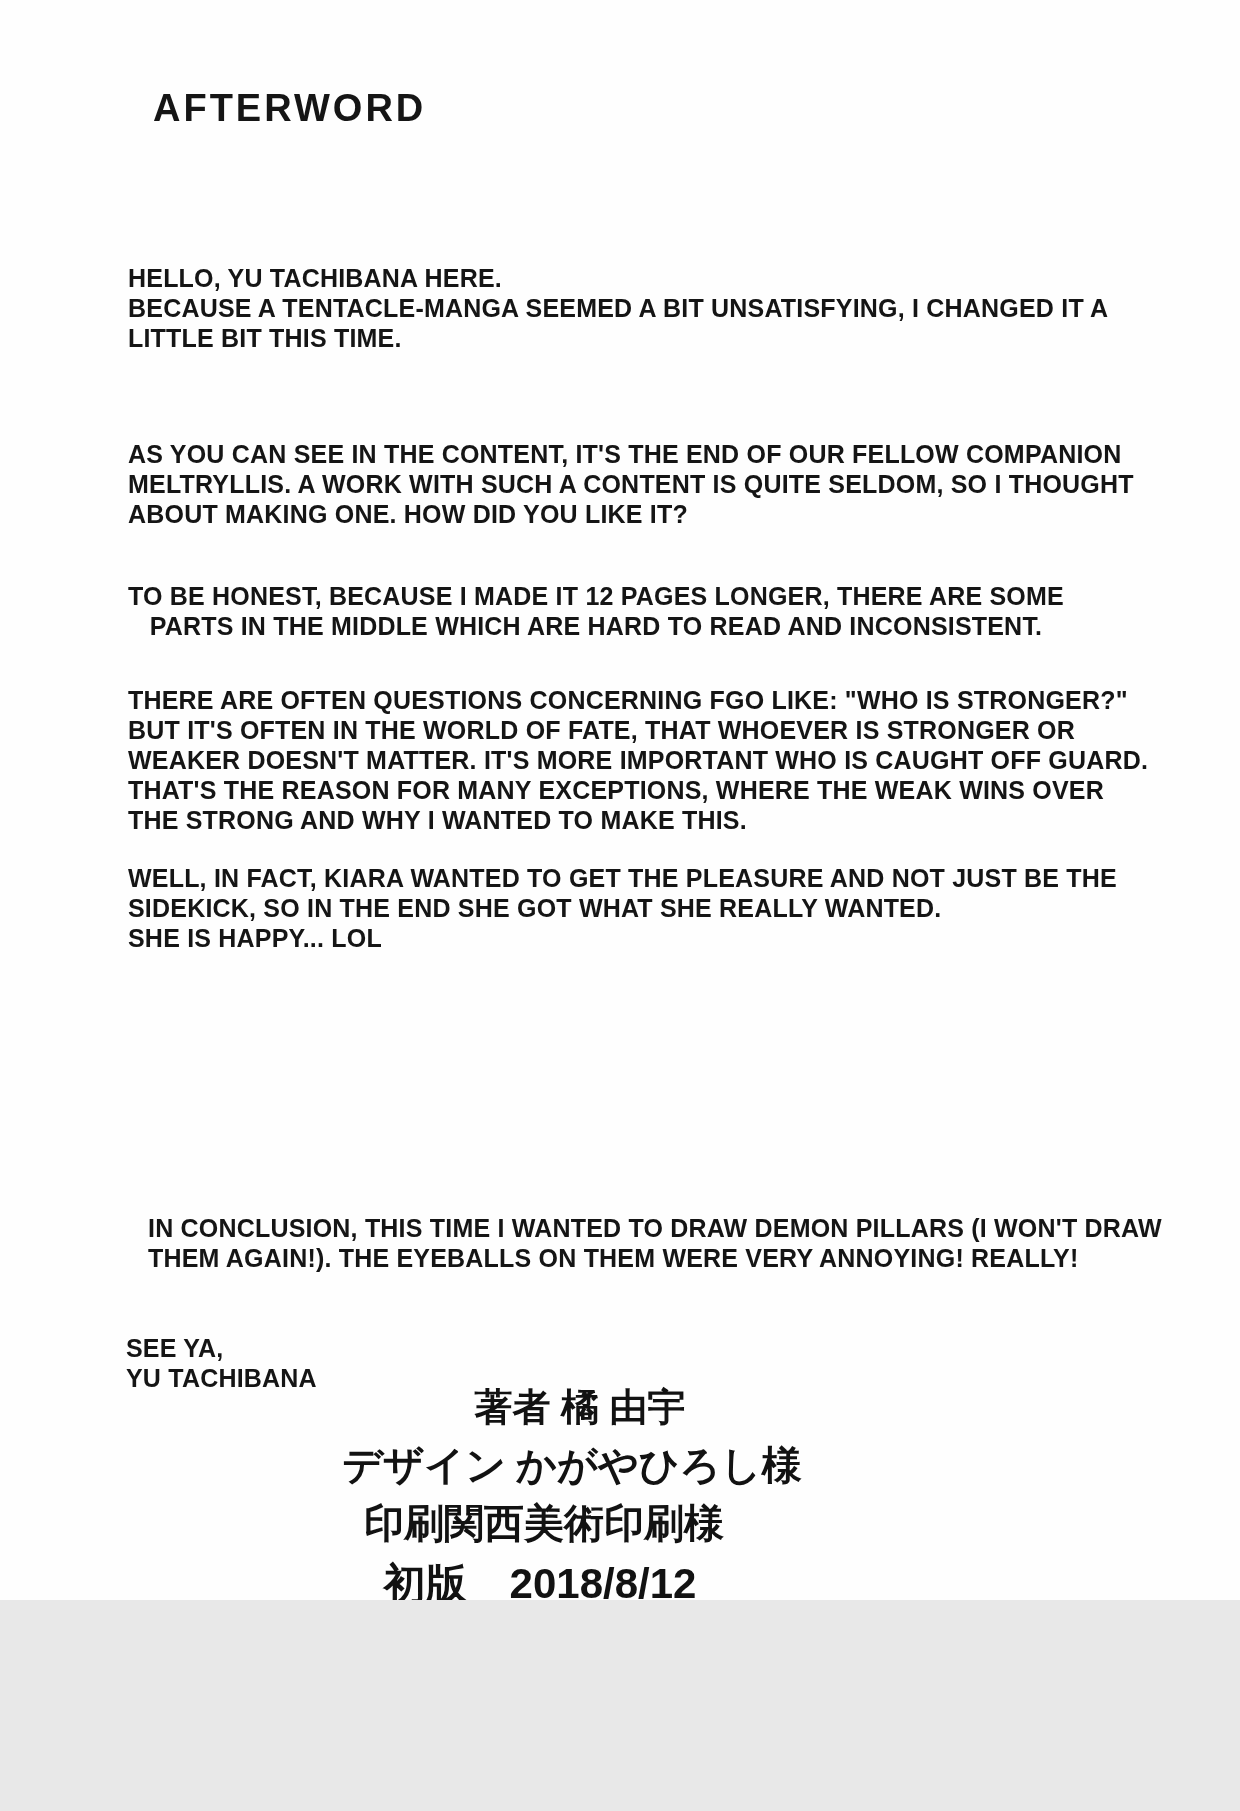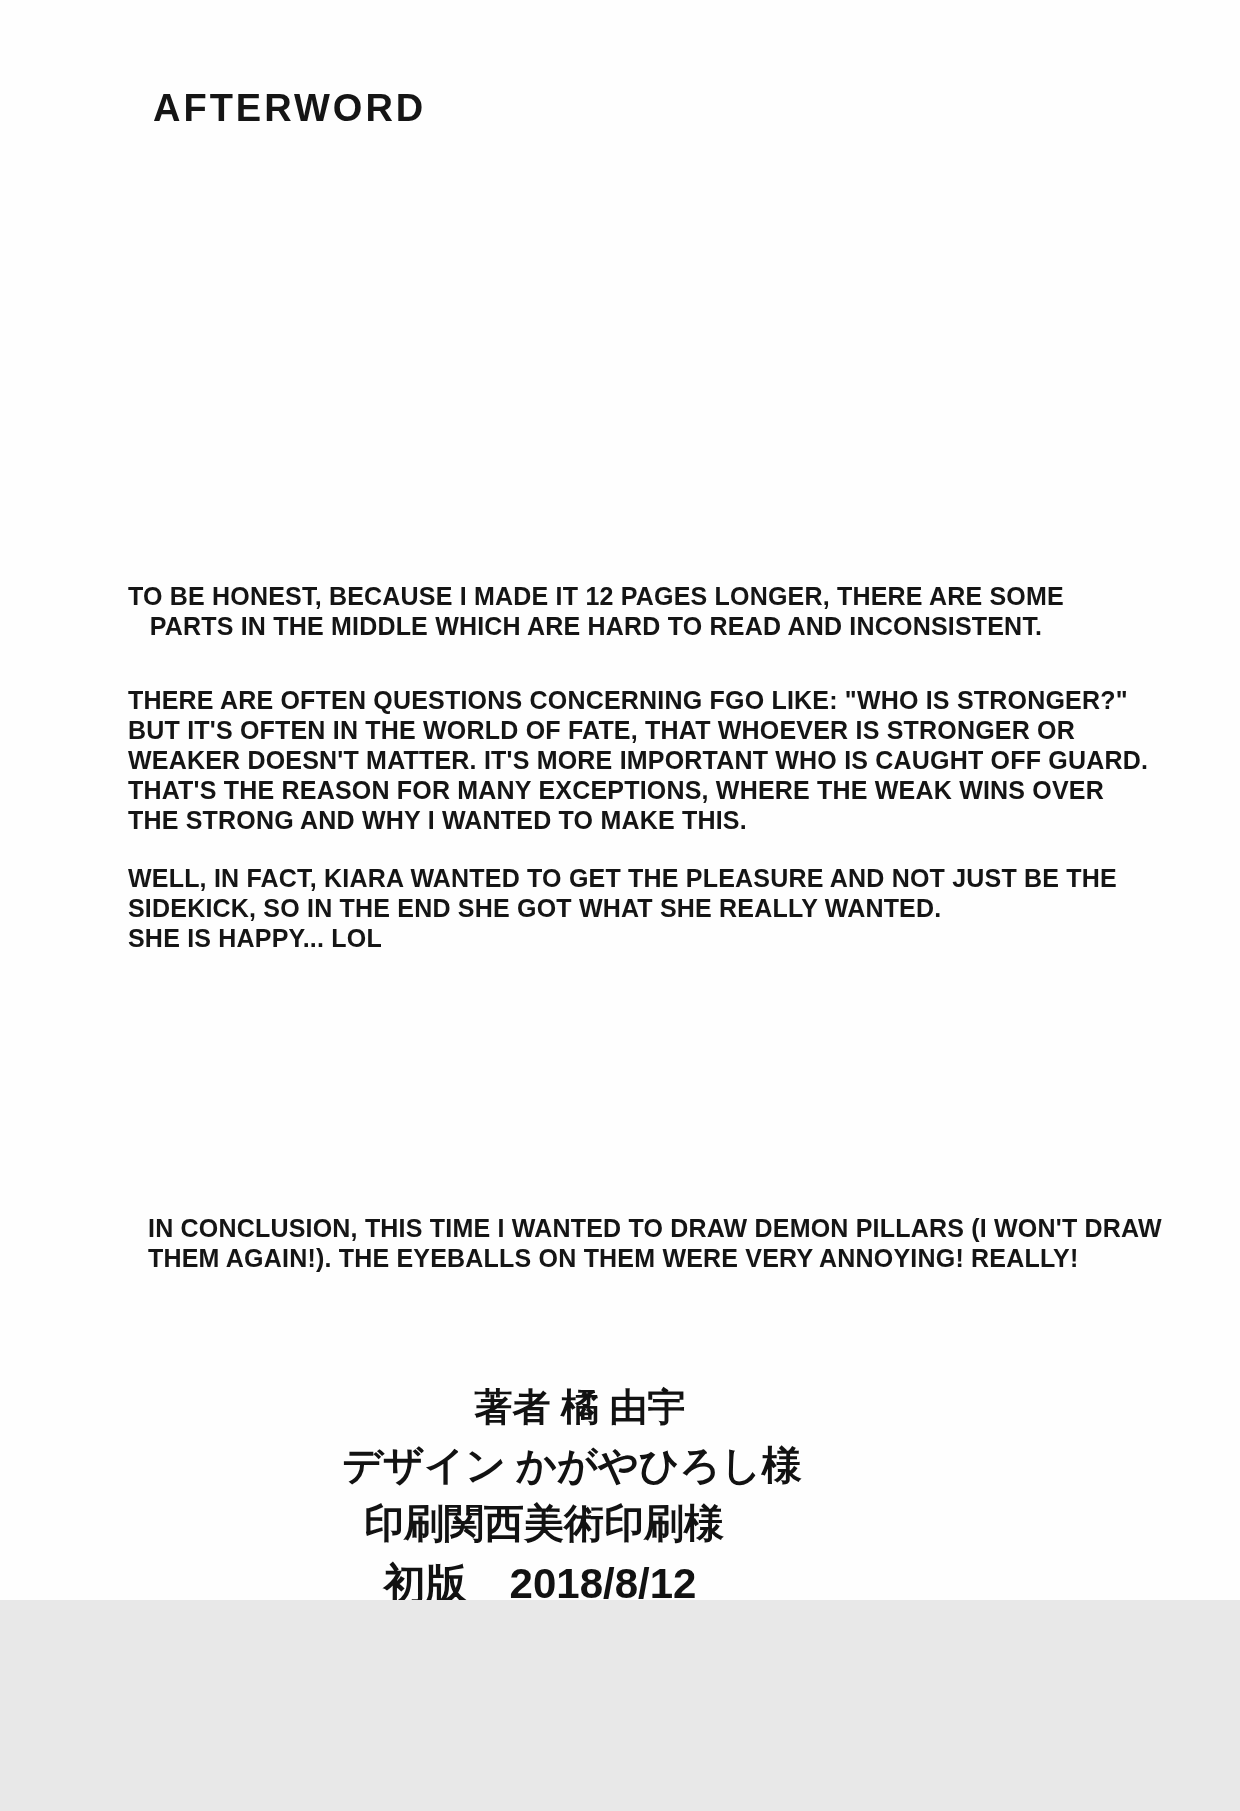--- a/index.html
+++ b/index.html
@@ -89,39 +89,47 @@
     font-family: "Liberation Serif", serif;
     font-weight: 700;
   }
 </style>
 </head>
 <body>
 
 <div class="page">
   <h1 class="title">AFTERWORD</h1>
 
+  <p class="para p0">HELLO, YU TACHIBANA HERE.
+BECAUSE A TENTACLE-MANGA SEEMED A BIT UNSATISFYING, I CHANGED IT A
+LITTLE BIT THIS TIME.</p>
 
+  <p class="para p1">AS YOU CAN SEE IN THE CONTENT, IT'S THE END OF OUR FELLOW COMPANION
+MELTRYLLIS. A WORK WITH SUCH A CONTENT IS QUITE SELDOM, SO I THOUGHT
+ABOUT MAKING ONE.  HOW DID YOU LIKE IT?</p>
 
   <p class="para p2">TO BE HONEST, BECAUSE I MADE IT 12 PAGES LONGER, THERE ARE SOME
 PARTS IN THE MIDDLE WHICH ARE HARD TO READ AND INCONSISTENT.</p>
 
   <p class="para p3">THERE ARE OFTEN QUESTIONS CONCERNING FGO LIKE: "WHO IS STRONGER?"
 BUT IT'S OFTEN IN THE WORLD OF FATE, THAT WHOEVER IS STRONGER OR
 WEAKER DOESN'T MATTER. IT'S MORE IMPORTANT WHO IS CAUGHT OFF GUARD.
 THAT'S THE REASON FOR MANY EXCEPTIONS, WHERE THE WEAK WINS OVER
 THE STRONG AND WHY I WANTED TO MAKE THIS.</p>
 
   <p class="para p4">WELL, IN FACT, KIARA WANTED TO GET THE PLEASURE AND NOT JUST BE THE
 SIDEKICK, SO IN THE END SHE GOT WHAT SHE REALLY WANTED.
 SHE IS HAPPY... LOL</p>
 
 
   <p class="para p6">IN CONCLUSION, THIS TIME I WANTED TO DRAW DEMON PILLARS (I WON'T DRAW
 THEM AGAIN!). THE EYEBALLS ON THEM WERE VERY ANNOYING! REALLY!</p>
 
+  <p class="para signoff">SEE YA,
+YU TACHIBANA</p>
 
   <div class="colophon-line c-author">著者 橘 由宇</div>
 
   <div class="colophon-line c-design">デザイン かがやひろし様</div>
 
   <div class="colophon-line c-printing">印刷関西美術印刷様</div>
 
   <div class="colophon-line c-edition">初版　2018/8/12</div>
 
   <div class="colophon-line c-minors">未成年者の購入、または転売を固く禁じます</div>

